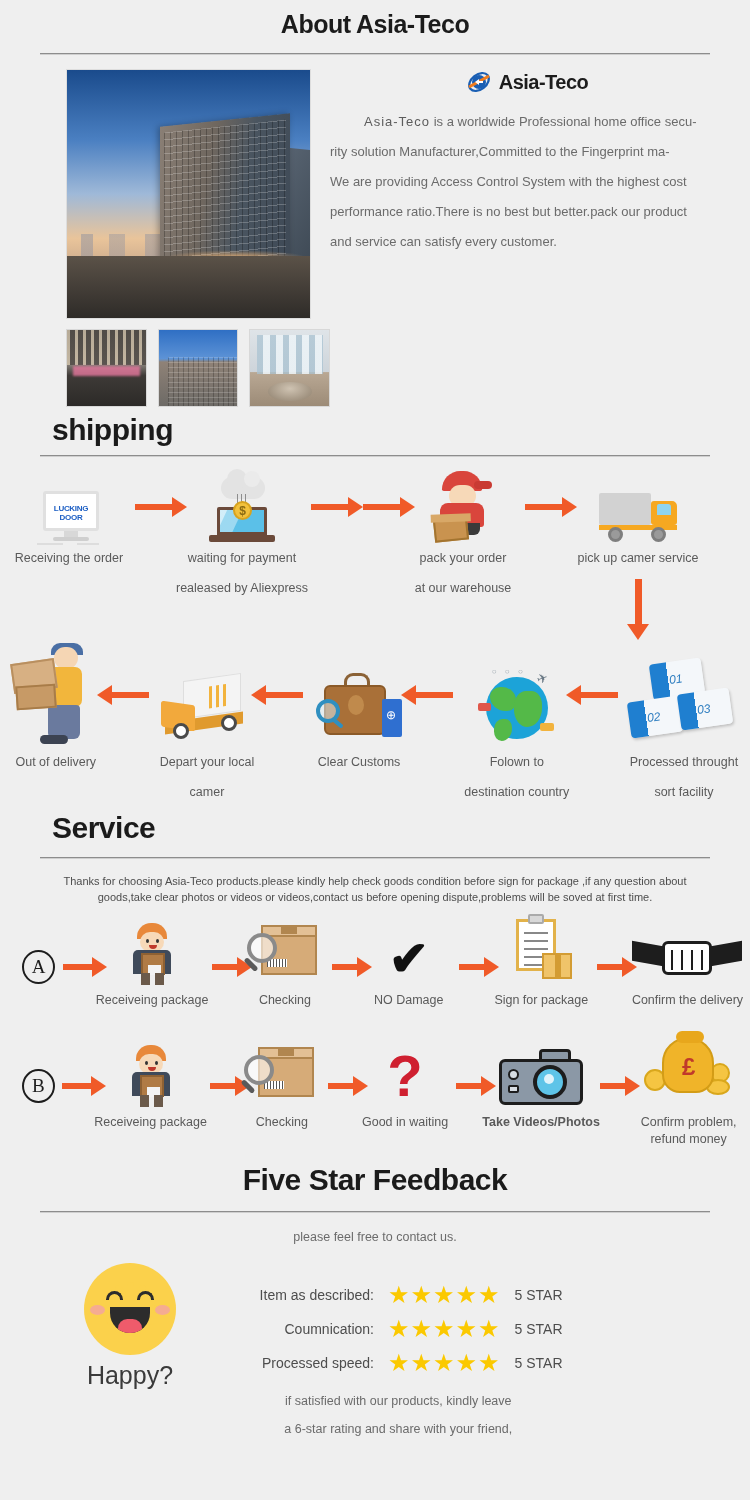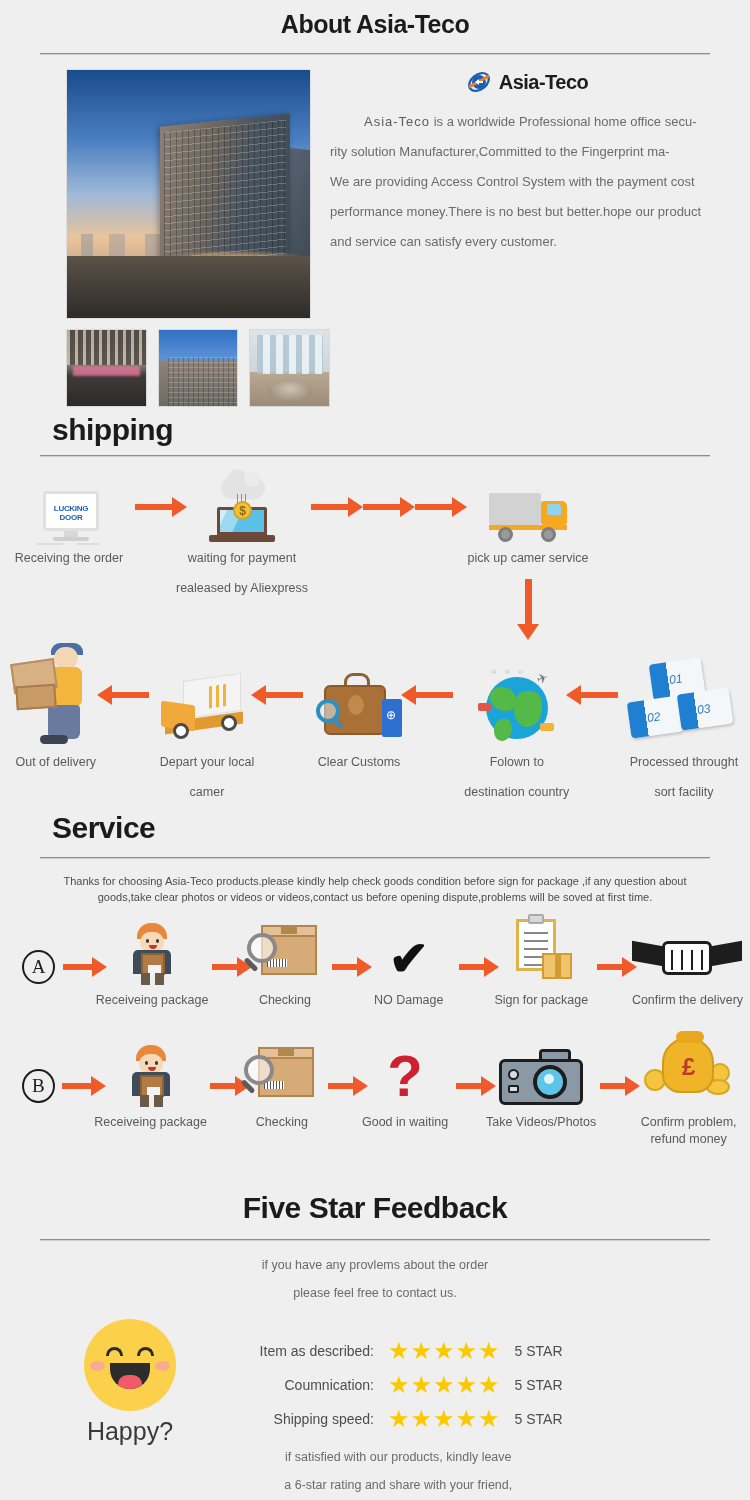--- a/index.html
+++ b/index.html
@@ -325,22 +325,22 @@
               <path d="M3 18 L23 7" stroke="#f07c1e" stroke-width="3" fill="none"></path>
               <path d="M9 13 l4 -3 l0 2 l4 0 l0 2 l-4 0 l0 2 z" fill="#ffffff"></path>
             </svg>
           </span>
           <span class="brand-text">Asia-Teco</span>
         </div>
 
         <div class="about-text">
           <div><span class="ind bn">Asia-Teco</span><span> is a worldwide Professional home office secu-</span></div>
           <div>rity solution Manufacturer,Committed to the Fingerprint ma-</div>
-          <div>We are providing Access Control System with the payment cost</div>
-          <div>performance money.There is no best but better.hope our product</div>
+          <div>We are providing Access Control System with the highest cost</div>
+          <div>performance ratio.There is no best but better.pack our product</div>
           <div>and service can satisfy every customer.</div>
         </div>
       </div>
     </div>
   </div>
 
   <div style="margin-top:6px;">
     <div class="section-title title-left">shipping</div>
     <div class="divider" style="margin-top:8px;"></div>
 
@@ -376,20 +376,33 @@
         <div class="flow-label2">realeased by Aliexpress</div>
       </div>
       <div class="arrow-r">
           <div class="arr"></div>
         </div>
 
       <div class="arrow-r">
           <div class="arr"></div>
         </div>
 
+      <div class="flow-node" style="width:110px;">
+        <div class="flow-icon">
+            <div class="ic ic-packer">
+          <div class="cap"></div>
+              <div class="face"></div>
+              <div class="shirt"></div>
+              <div class="pants"></div>
+              <div class="box"></div>
+        </div>
+          </div>
+        <div class="flow-label">pack your order</div>
+        <div class="flow-label2">at our warehouse</div>
+      </div>
       <div class="arrow-r">
           <div class="arr"></div>
         </div>
 
       <div class="flow-node" style="width:136px;">
         <div class="flow-icon">
             <div class="ic ic-truck">
           <div class="cargo"></div>
               <div class="cab"></div>
               <div class="win"></div>
@@ -626,21 +639,21 @@
       <div class="flow-node" style="width:92px;">
         <div class="flow-icon" style="height:72px;">
             <div class="ic-q">?</div>
           </div>
         <div class="flow-label">Good in waiting</div>
       </div>
       <div class="arrow-r" style="width:42px;height:72px;">
           <div class="arr" style="width:26px;"></div>
         </div>
 
-      <div class="flow-node" style="width:104px;">
+      <div class="flow-node" style="width:104px;font-weight:bold;">
         <div class="flow-icon" style="height:72px;">
             <div class="ic ic-cam">
           <div class="hump"></div>
               <div class="body"></div>
               <div class="lens"></div>
               <div class="d1"></div>
               <div class="d2"></div>
         </div>
           </div>
         <div class="flow-label">Take Videos/Photos</div>
@@ -658,26 +671,25 @@
               <div class="bag"></div>
               <div class="sym">£</div>
         </div>
           </div>
         <div class="flow-label" style="line-height:18px;margin-top:16px;">Confirm problem,</div>
         <div class="flow-label2" style="line-height:16px;">refund money</div>
       </div>
     </div>
   </div>
 
-  <div style="margin-top:44px;">
+  <div style="margin-top:16px;">
     <div class="section-title title-center" style="font-size:30px;">Five Star Feedback</div>
     <div class="divider" style="margin-top:14px;"></div>
 
     <div class="center-text" style="padding-top:10px;">
-      <div>if you have any provlems about the order</div>
       <div>please feel free to contact us.</div>
     </div>
 
     <div style="display:flex;align-items:flex-start;padding:6px 0 0 60px;">
       <div class="sun-wrap">
         <div class="sun">
           <div class="ray" style="transform:rotate(0deg)">
               <i></i>
             </div>
           <div class="ray b" style="transform:rotate(0deg)">
@@ -727,21 +739,21 @@
           <div class="rate-name">Item as described:</div>
           <div class="stars">★★★★★</div>
           <div class="rate-val">5 STAR</div>
         </div>
         <div class="rate-row">
           <div class="rate-name">Coumnication:</div>
           <div class="stars">★★★★★</div>
           <div class="rate-val">5 STAR</div>
         </div>
         <div class="rate-row">
-          <div class="rate-name">Shipping speed:</div>
+          <div class="rate-name">Processed speed:</div>
           <div class="stars">★★★★★</div>
           <div class="rate-val">5 STAR</div>
         </div>
         <div class="center-text" style="text-align:center;padding-top:2px;">
           <div>if satisfied with our products, kindly leave</div>
           <div>a 6-star rating and share with your friend,</div>
         </div>
       </div>
     </div>
   </div>

